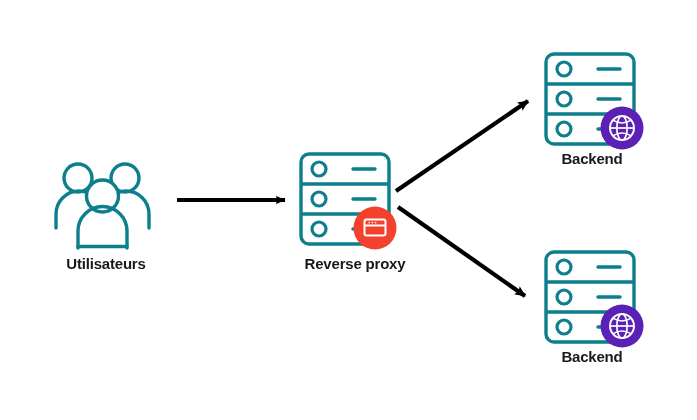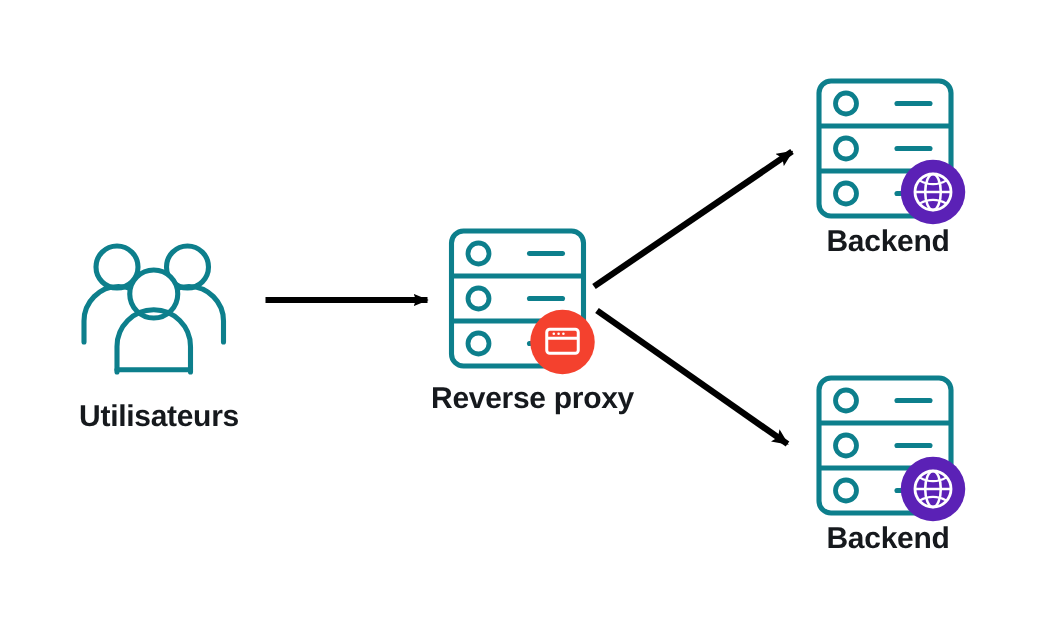--- a/index.html
+++ b/index.html
@@ -18,31 +18,30 @@
     position: absolute;
     left: 0;
     top: 0;
     width: 697px;
     height: 420px;
   }
   .node-label {
     position: absolute;
     font-family: "Liberation Sans", sans-serif;
     font-weight: bold;
-    font-size: 20px;
+    font-size: 15px;
     color: #16191d;
     text-align: center;
     white-space: nowrap;
     letter-spacing: -0.2px;
   }
   #label-utilisateurs {
     left: 0px;
     top: 255px;
     width: 212px;
-    margin-top: 12px;
   }
   #label-reverse-proxy {
     left: 260px;
     top: 255px;
     width: 190px;
   }
   #label-backend-top {
     left: 516px;
     top: 150px;
     width: 152px;

